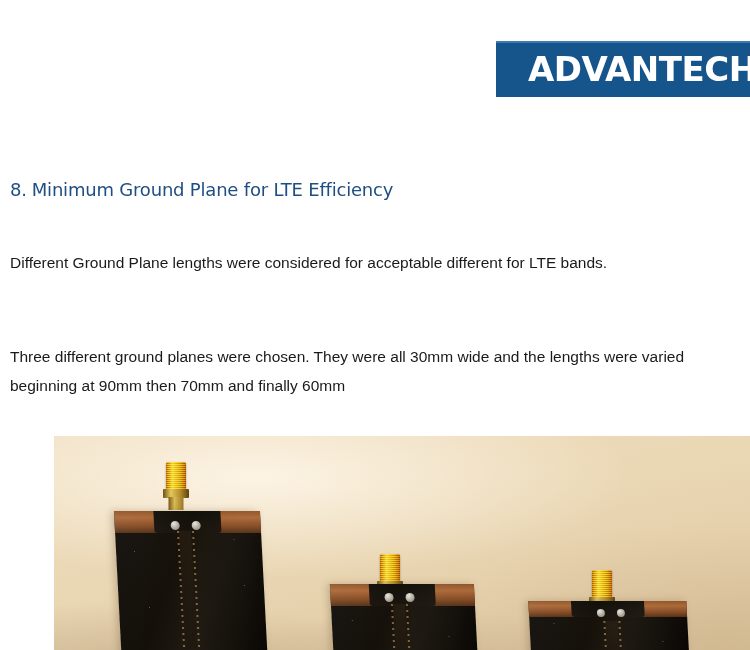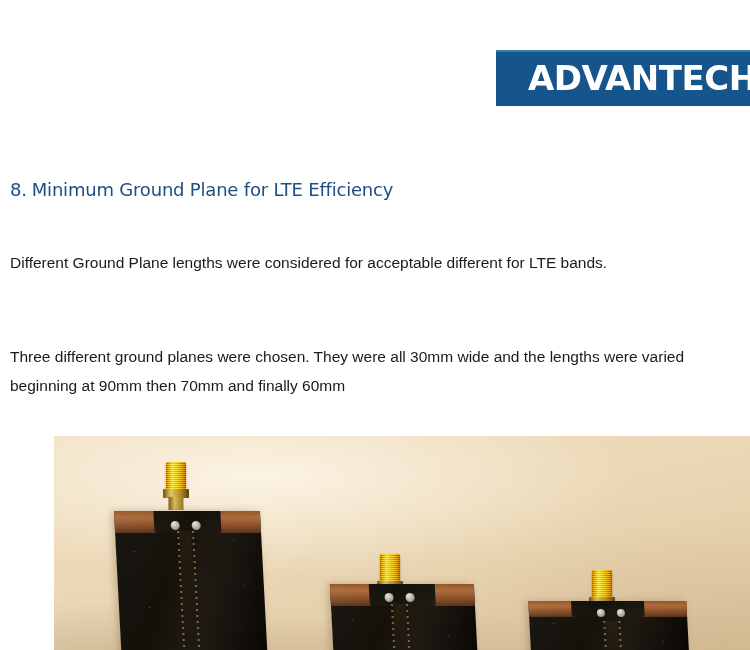--- a/index.html
+++ b/index.html
@@ -11,21 +11,21 @@
     height: 650px;
     background: #ffffff;
     font-family: "Liberation Sans", sans-serif;
     overflow: hidden;
     position: relative;
   }
 
   
   .header-band {
     position: absolute;
-    top: 9px;
+    top: 0;
     left: 0;
     width: 750px;
     height: 130px;
   }
   .brand-banner {
     position: absolute;
     left: 496px;
     top: 41px;
     width: 254px;
     height: 56px;

